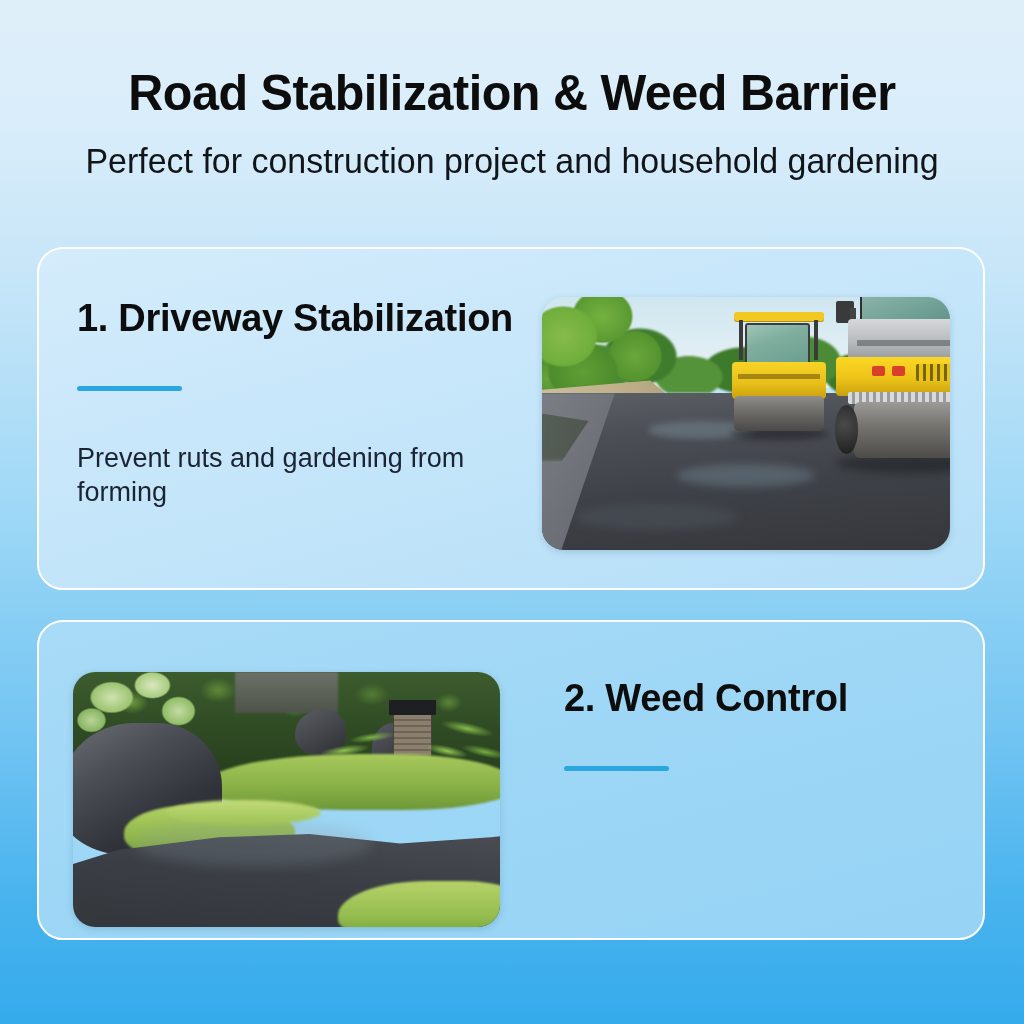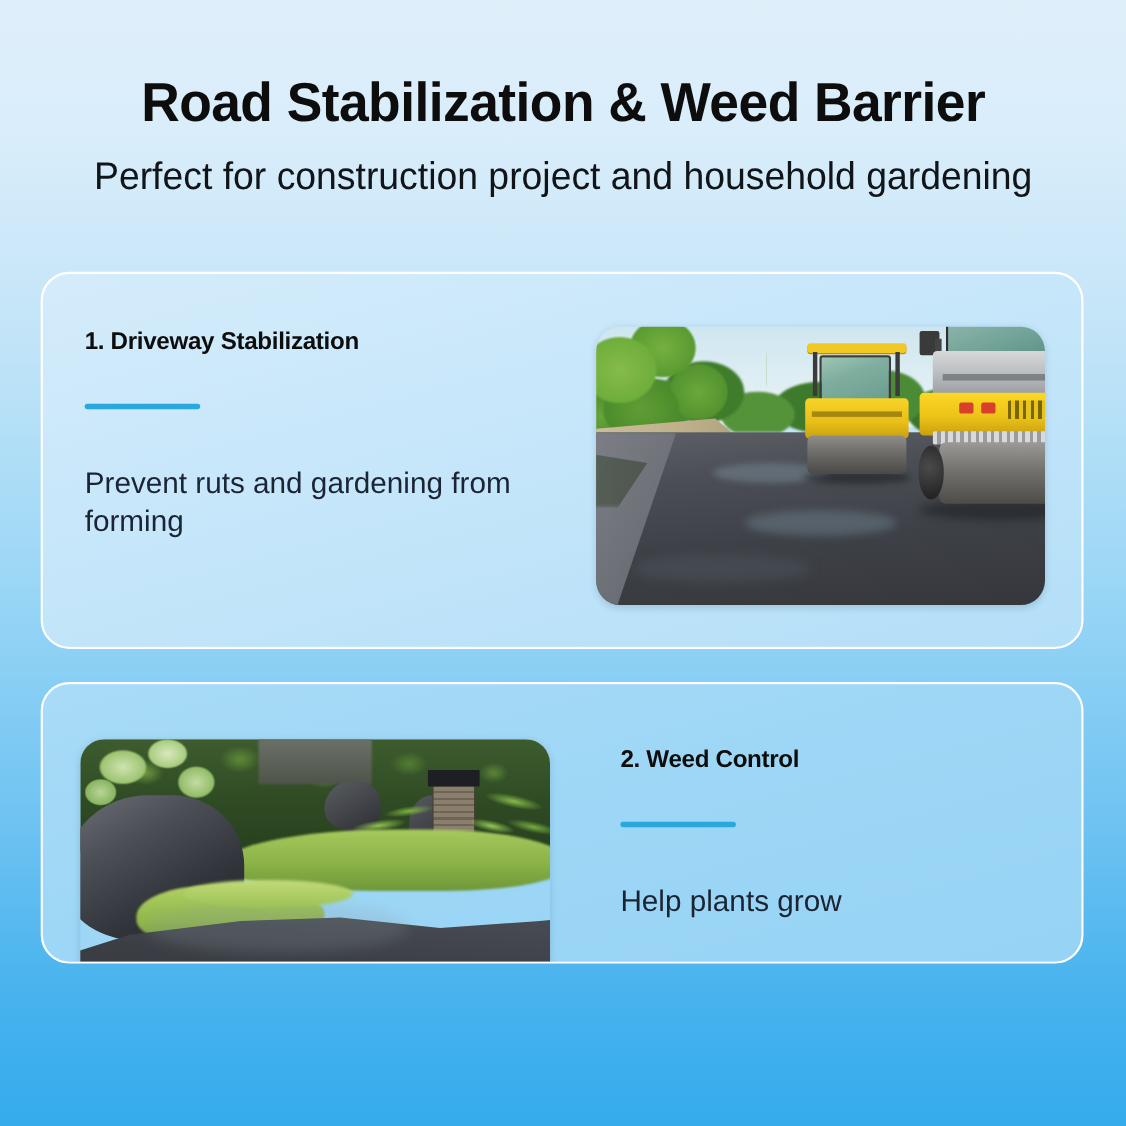--- a/index.html
+++ b/index.html
@@ -47,33 +47,33 @@
     border-radius: 26px;
     overflow: hidden;
   }
   .card-1 {
     top: 247px;
     height: 343px;
     background: linear-gradient(165deg, #d4ecfb 0%, #c6e6fa 45%, #b4dff8 100%);
   }
   .card-2 {
     top: 620px;
-    height: 256px;
+    height: 320px;
     background: linear-gradient(165deg, #a8dbf7 0%, #9ed7f6 45%, #96d3f5 100%);
   }
 
   .card-inner { position:relative; width:100%; height:100%; }
 
   
   .text-col { position:absolute; }
   .c1-text { left: 38px; top: 48px; width: 430px; }
   .c2-text { left: 525px; top: 55px; width: 400px; }
 
   .item-heading {
-    font-size: 22px;
+    font-size: 38px;
     font-weight: 700;
     color: #0d0d0d;
     letter-spacing: -0.3px;
     line-height: 1.15;
     white-space: nowrap;
   }
   .accent-rule {
     height: 5px;
     width: 105px;
     background: #2ba7e0;
@@ -352,17 +352,16 @@
         <div class="p2-path"></div>
         <div class="p2-path-sheen"></div>
         <div class="p2-grass-edge"></div>
         <div class="p2-grass-br"></div>
       </div>
     </div>
 
     <div class="text-col c2-text">
       <div class="item-heading">2. Weed Control</div>
       <div class="accent-rule"></div>
-      <div class="item-desc">Help plants grow</div>
     </div>
 
   </div>
 </div>
 
 </body></html>

